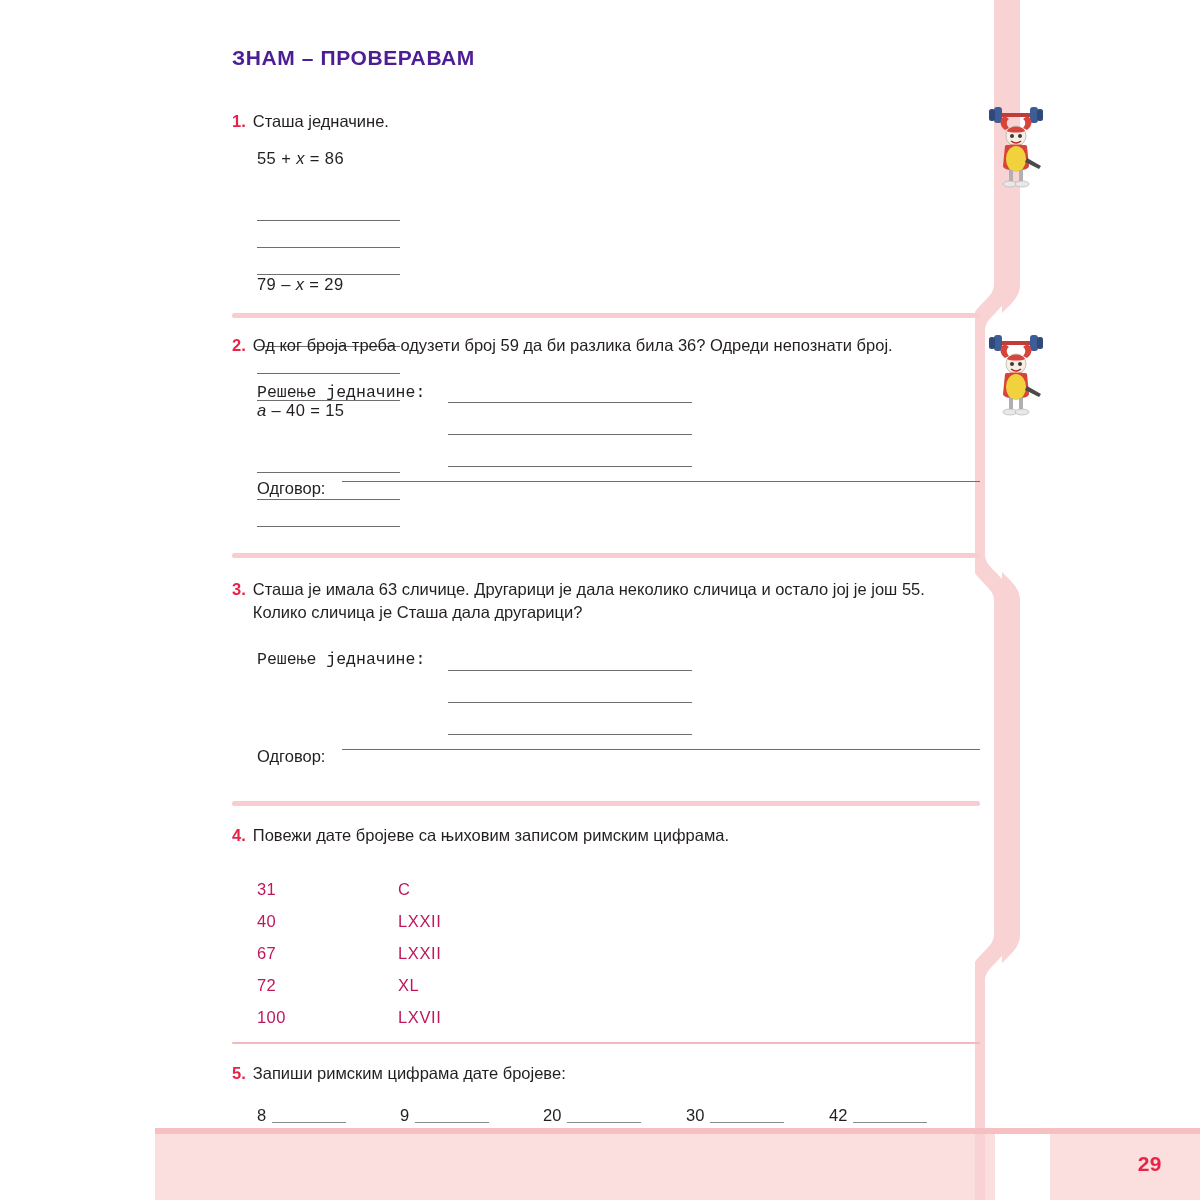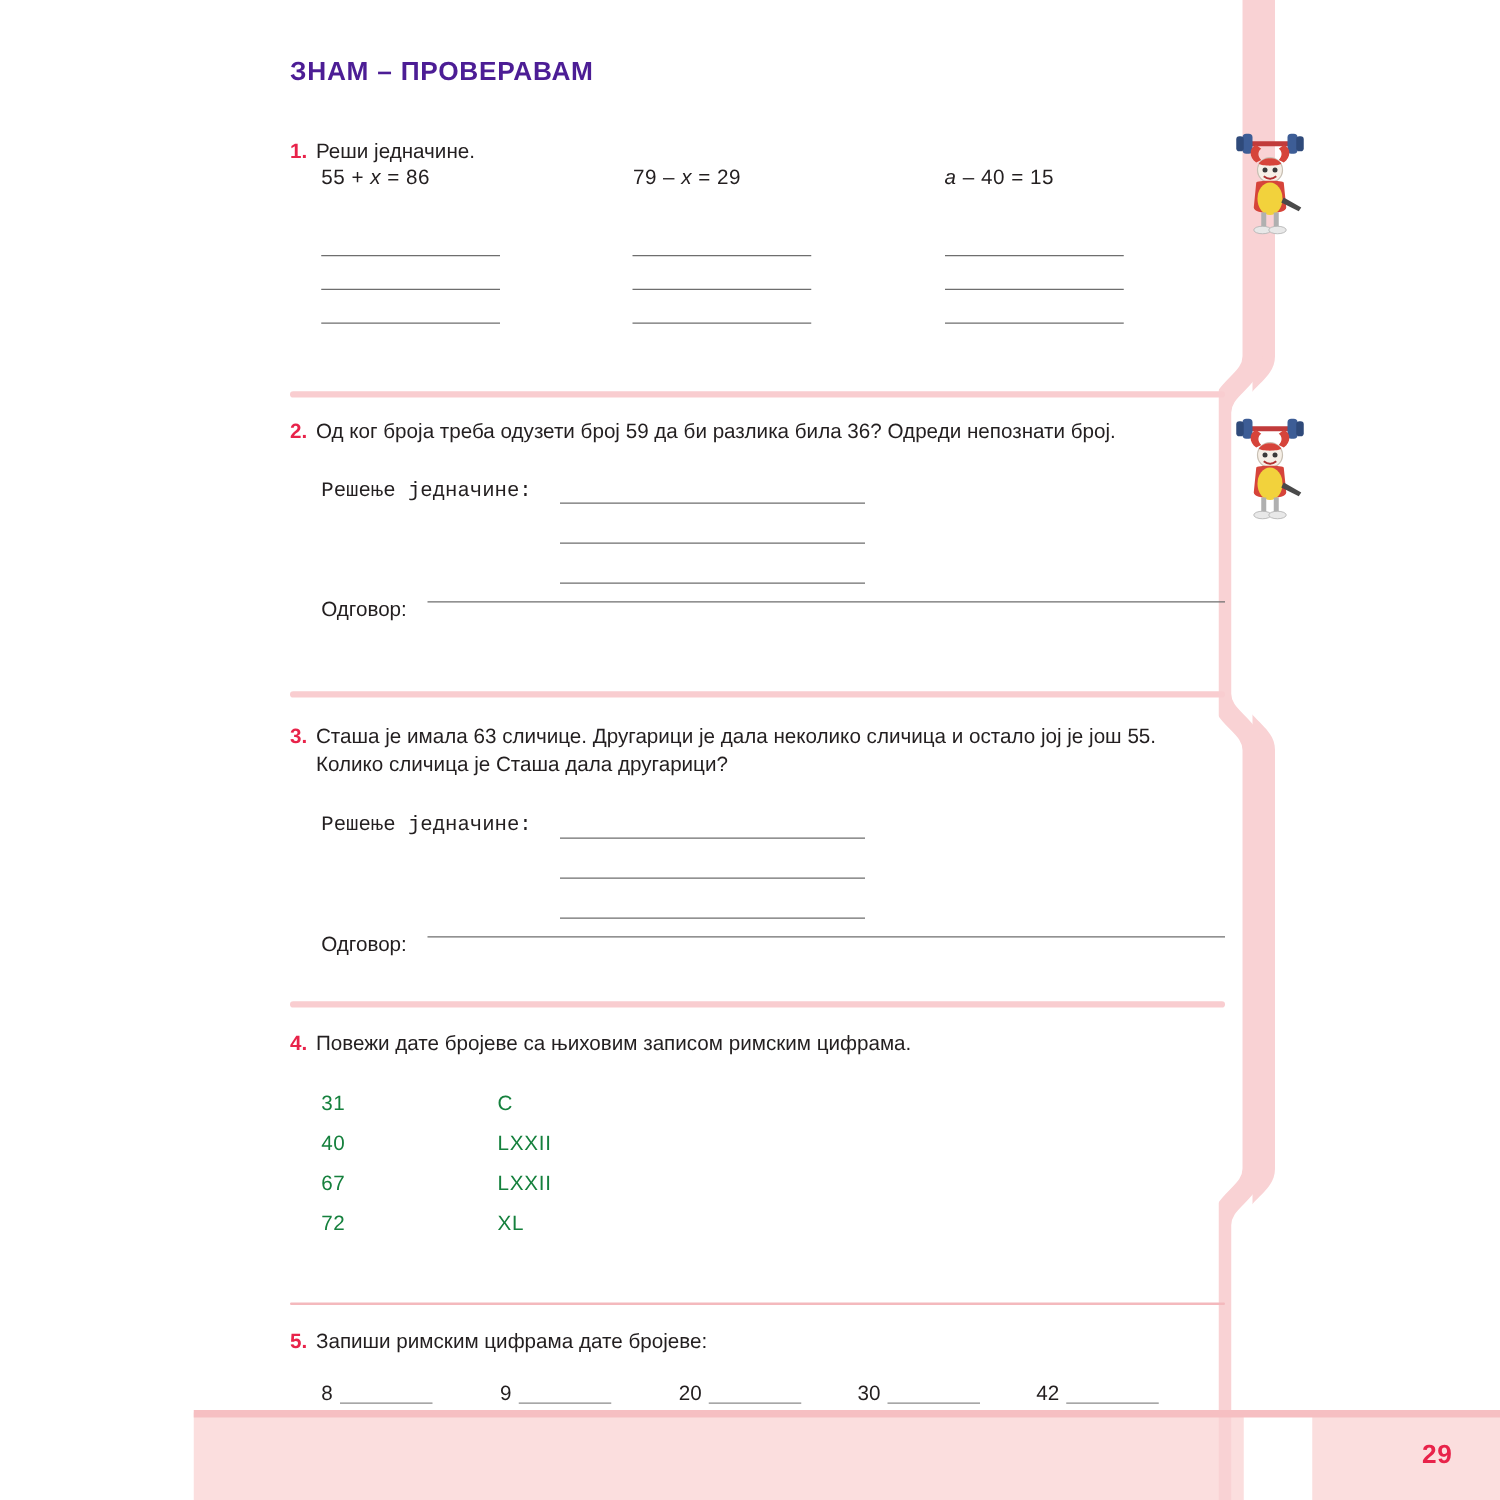--- a/index.html
+++ b/index.html
@@ -121,21 +121,22 @@
   }
   .sep.thin {
     height: 2px;
     background: #f4b9bd;
   }
 
   
   .eq-row {
     position: relative;
     display: flex;
-    margin-top: 0;
+    margin-top: 16px;
+    flex-direction: column;
   }
   .eq-col { width: 263px; }
   .eq-text {
     font-size: 16.5px;
     color: #231f20;
     letter-spacing: 0.4px;
     padding-left: 25px;
   }
   .eq-text i { font-style: italic; }
   .blank-stack { margin-top: 26px; padding-left: 25px; }
@@ -185,23 +186,23 @@
     flex: 1 1 auto;
     border-bottom: 1.4px solid #6e6e6e;
     height: 1px;
   }
 
   
   .match-list { margin-top: 20px; padding-left: 25px; }
   .match-row {
     display: flex;
     font-size: 16.5px;
-    color: #15803d;
+    color: #be185d;
     height: 32px;
-    align-items: center;
+    align-items: flex-end;
     letter-spacing: 0.4px;
   }
   .match-left  { width: 141px; flex: 0 0 auto; }
   .match-right { flex: 0 0 auto; letter-spacing: 0.6px; }
 
   
   .t5-row {
     margin-top: 22px;
     padding-left: 25px;
     display: flex;
@@ -300,21 +301,21 @@
     </g>
   </svg>
 
   <div class="content">
 
     <div class="title">ЗНАМ – ПРОВЕРАВАМ</div>
 
     <div class="task" style="top:110px;">
       <div class="task-head">
         <span class="num">1.</span>
-        <span class="prompt">Реши једначине.</span>
+        <span class="prompt">Сташа једначине.</span>
       </div>
       <div class="eq-row">
         <div class="eq-col">
           <div class="eq-text">55 + <i>x</i> = 86</div>
           <div class="blank-stack">
             <div class="blank-line"></div>
             <div class="blank-line"></div>
             <div class="blank-line"></div>
           </div>
         </div>
@@ -408,20 +409,24 @@
           <span class="match-right">LXXII</span>
         </div>
         <div class="match-row">
           <span class="match-left">67</span>
           <span class="match-right">LXXII</span>
         </div>
         <div class="match-row">
           <span class="match-left">72</span>
           <span class="match-right">XL</span>
         </div>
+        <div class="match-row">
+          <span class="match-left">100</span>
+          <span class="match-right">LXVII</span>
+        </div>
       </div>
     </div>
 
     <div class="sep thin" style="top:1042px;"></div>
 
     <div class="task" style="top:1062px;">
       <div class="task-head">
         <span class="num">5.</span>
         <span class="prompt">Запиши римским цифрама дате бројеве:</span>
       </div>

